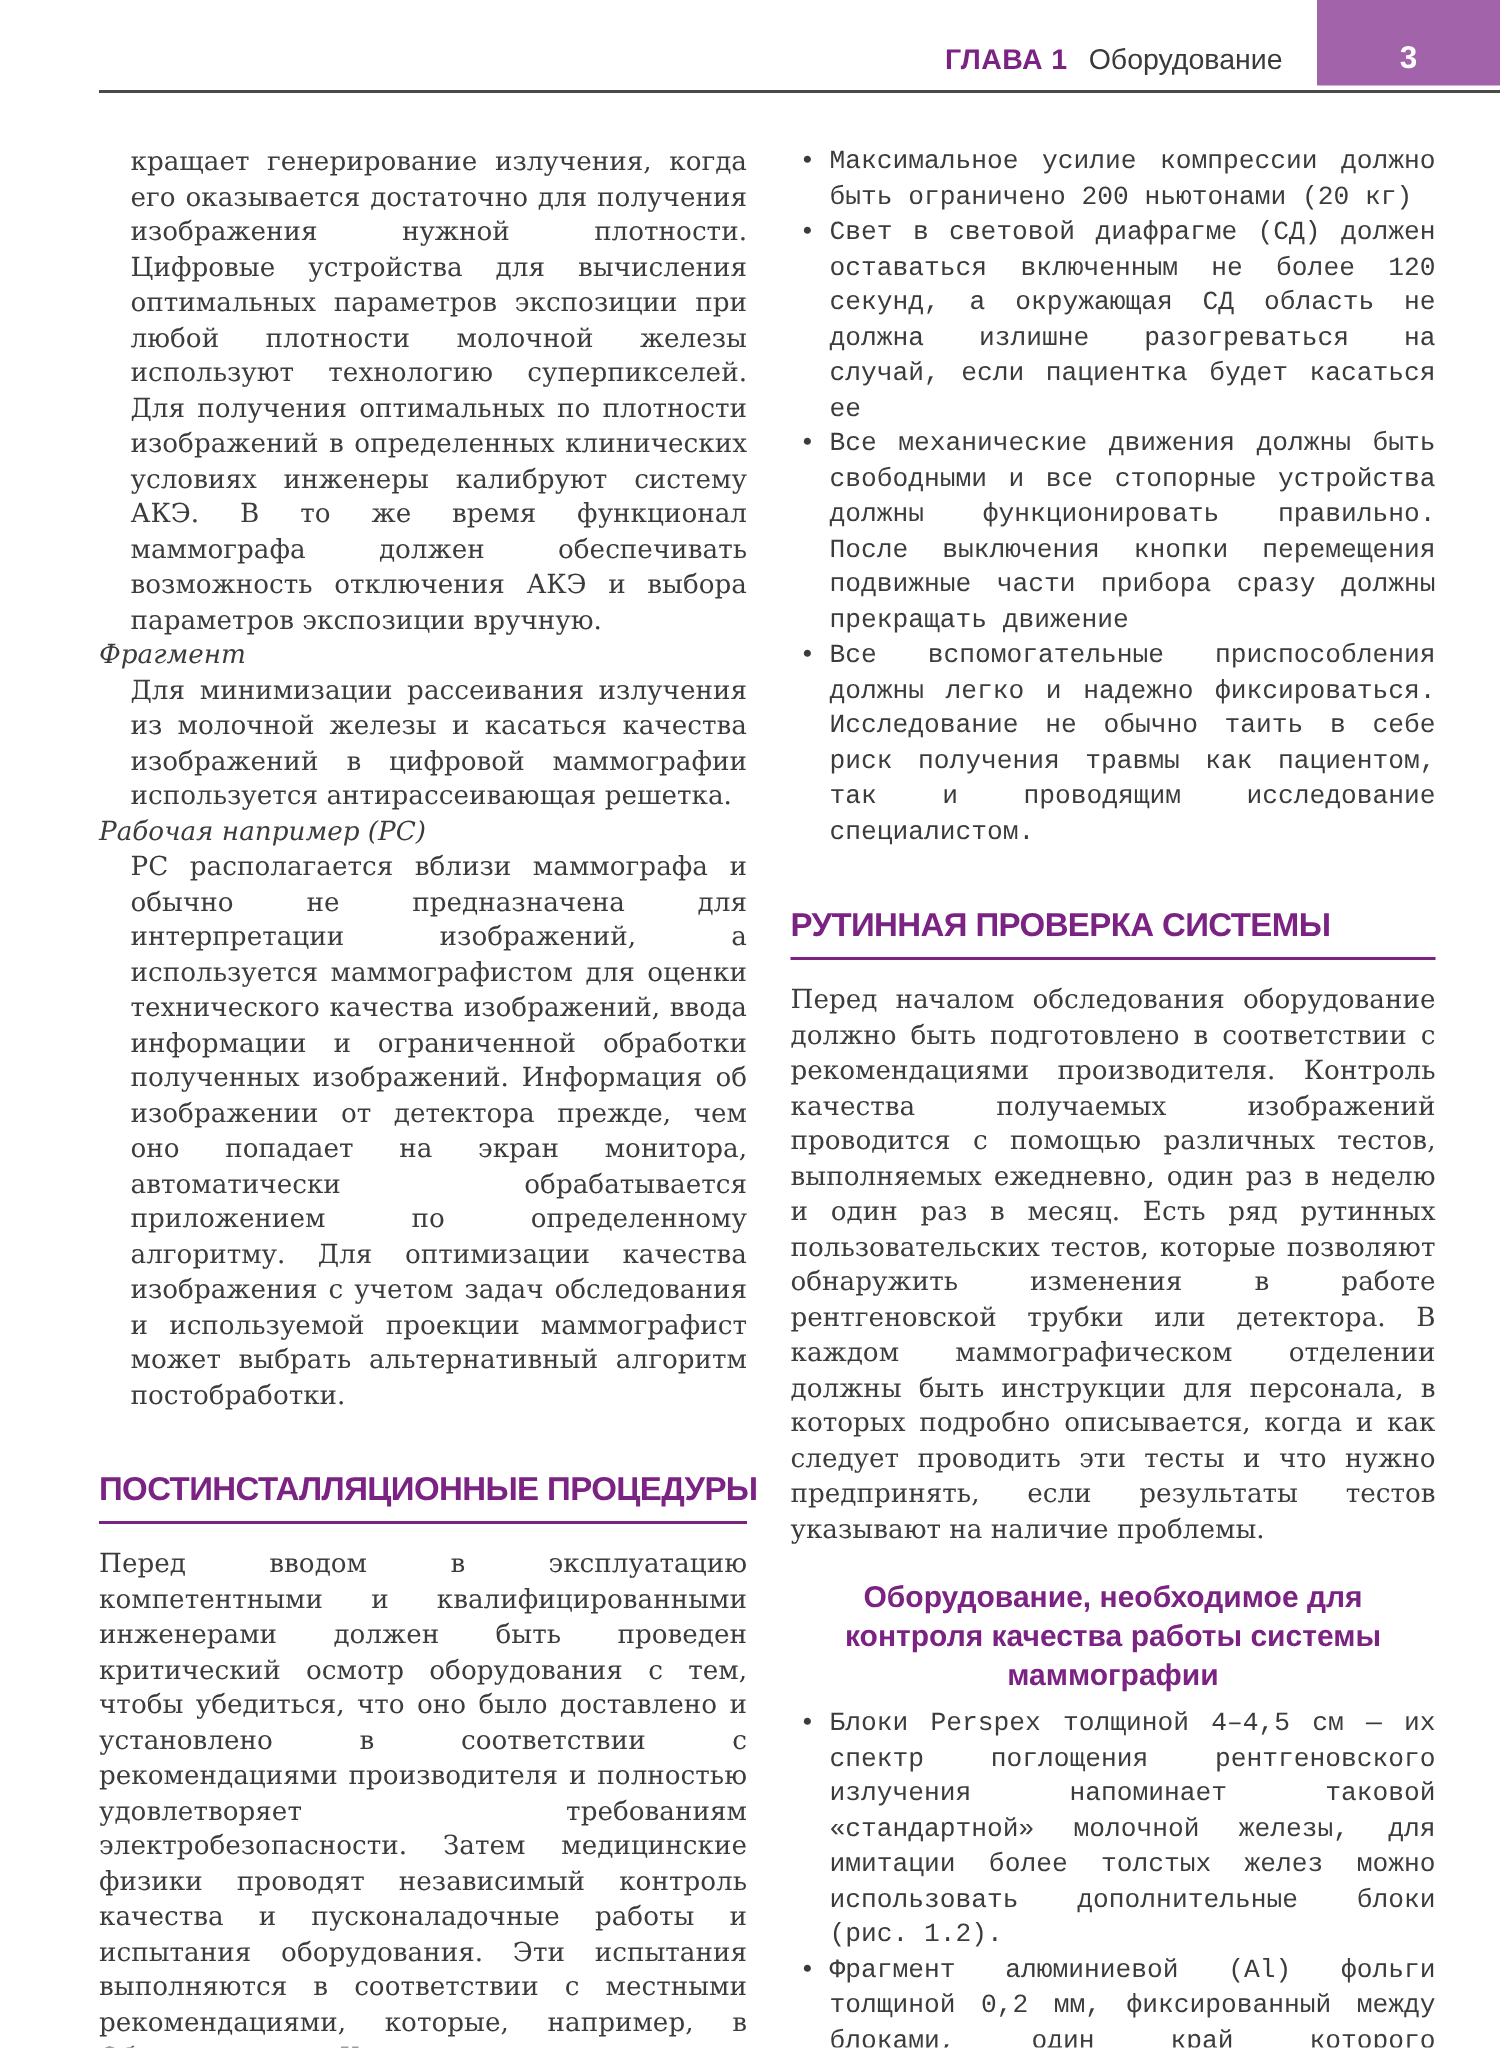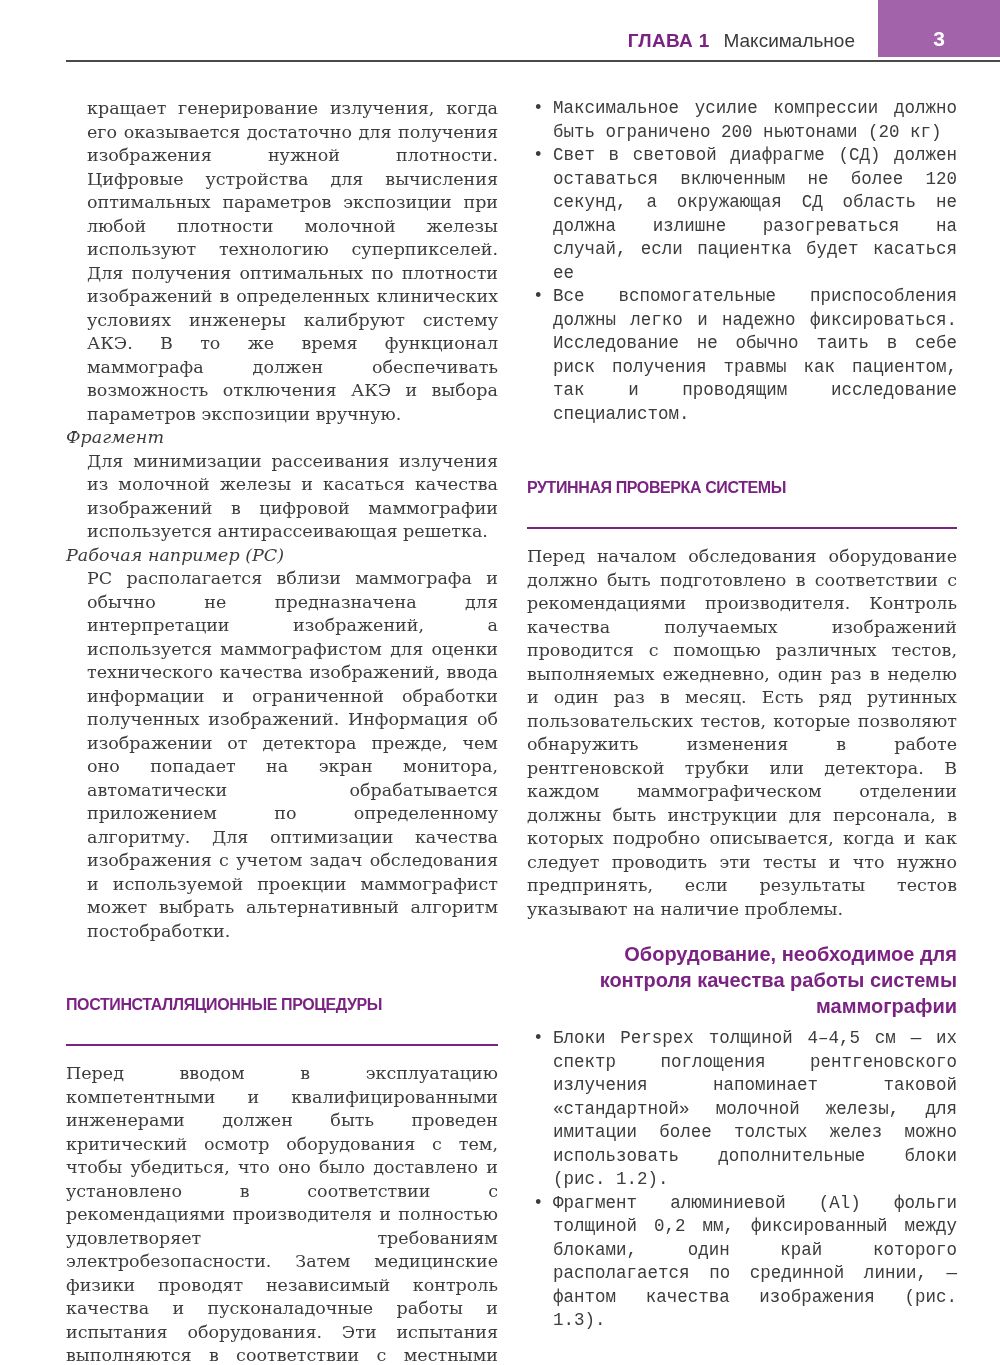--- a/index.html
+++ b/index.html
@@ -56,50 +56,50 @@
     text-align:justify;
   }
   .col-left{left:66px;}
   .col-right{left:527px;width:430px;}
   p{margin:0;}
   .def{padding-left:21px;}
   .term{font-style:italic;}
   .section-heading{
     font-family:"Liberation Sans","DejaVu Sans",sans-serif;
     font-weight:bold;
-    font-size:16px;
+    font-size:22px;
     letter-spacing:-0.4px;
     color:var(--accent);
     text-align:left;
     border-bottom:2.5px solid var(--accent);
-    padding-bottom:25px;
-    margin:48px 0 16px 0;
+    padding-bottom:7px;
+    margin:36px 0 16px 0;
     line-height:28px;
     white-space:nowrap;
   }
   .sub-heading{
     font-family:"Liberation Sans","DejaVu Sans",sans-serif;
     font-weight:bold;
     font-size:20px;
     line-height:26px;
     color:var(--accent);
-    text-align:right;
+    text-align:center;
     margin:20px 0 8px 0;
   }
   
   .li-hang{position:relative;padding-left:26px;font-family:Liberation Mono, monospace;}
   .li-hang::before{content:"\2022";position:absolute;left:6px;}
 </style>
 </head>
 <body>
 
 <div class="page">
 
   <div class="running-head">
-    <span class="chap">ГЛАВА 1</span><span class="title">Максимальное</span>
+    <span class="chap">ГЛАВА 1</span><span class="title">Оборудование</span>
   </div>
   <div class="pagenum-box">
     <span>3</span>
   </div>
   <div class="head-rule"></div>
 
   <div class="col col-left">
     <p class="def">кращает генерирование излучения, когда его оказывается достаточно для получения изображения нужной плотности. Цифровые устройства для вычисления оптимальных параметров экспозиции при любой плотности молочной железы используют технологию суперпикселей. Для получения оптимальных по плотности изображений в определенных клинических условиях инженеры калибруют систему АКЭ. В то же время функционал маммографа должен обеспечивать возможность отключения АКЭ и выбора параметров экспозиции вручную.</p>
     <p class="term">Фрагмент</p>
     <p class="def">Для минимизации рассеивания излучения из молочной железы и касаться качества изображений в цифровой маммографии используется антирассеивающая решетка.</p>
@@ -109,20 +109,21 @@
     <div class="section-heading">ПОСТИНСТАЛЛЯЦИОННЫЕ ПРОЦЕДУРЫ</div>
 
     <p>Перед вводом в эксплуатацию компетентными и квалифицированными инженерами должен быть проведен критический осмотр оборудования с тем, чтобы убедиться, что оно было доставлено и установлено в соответствии с рекомендациями производителя и полностью удовлетворяет требованиям электробезопасности. Затем медицинские физики проводят независимый контроль качества и пусконаладочные работы и испытания оборудования. Эти испытания выполняются в соответствии с местными рекомендациями, которые, например, в Объединенном Королевстве определяются Институтом медицинской физики и инженерии.</p>
 
   </div>
 
   <div class="col col-right">
     <div>
       <p class="li-hang">Максимальное усилие компрессии должно быть ограничено 200 ньютонами (20 кг)</p>
       <p class="li-hang">Свет в световой диафрагме (СД) должен оставаться включенным не более 120 секунд, а окружающая СД область не должна излишне разогреваться на случай, если пациентка будет касаться ее</p>
+      <p class="li-hang">Все механические движения должны быть свободными и все стопорные устройства должны функционировать правильно. После выключения кнопки перемещения подвижные части прибора сразу должны прекращать движение</p>
       <p class="li-hang">Все вспомогательные приспособления должны легко и надежно фиксироваться. Исследование не обычно таить в себе риск получения травмы как пациентом, так и проводящим исследование специалистом.</p>
     </div>
 
     <div class="section-heading">РУТИННАЯ ПРОВЕРКА СИСТЕМЫ</div>
 
     <p>Перед началом обследования оборудование должно быть подготовлено в соответствии с рекомендациями производителя. Контроль качества получаемых изображений проводится с помощью различных тестов, выполняемых ежедневно, один раз в неделю и один раз в месяц. Есть ряд рутинных пользовательских тестов, которые позволяют обнаружить изменения в работе рентгеновской трубки или детектора. В каждом маммографическом отделении должны быть инструкции для персонала, в которых подробно описывается, когда и как следует проводить эти тесты и что нужно предпринять, если результаты тестов указывают на наличие проблемы.</p>
 
     <div class="sub-heading">Оборудование, необходимое для контроля качества работы системы маммографии</div>
 
     <div>

